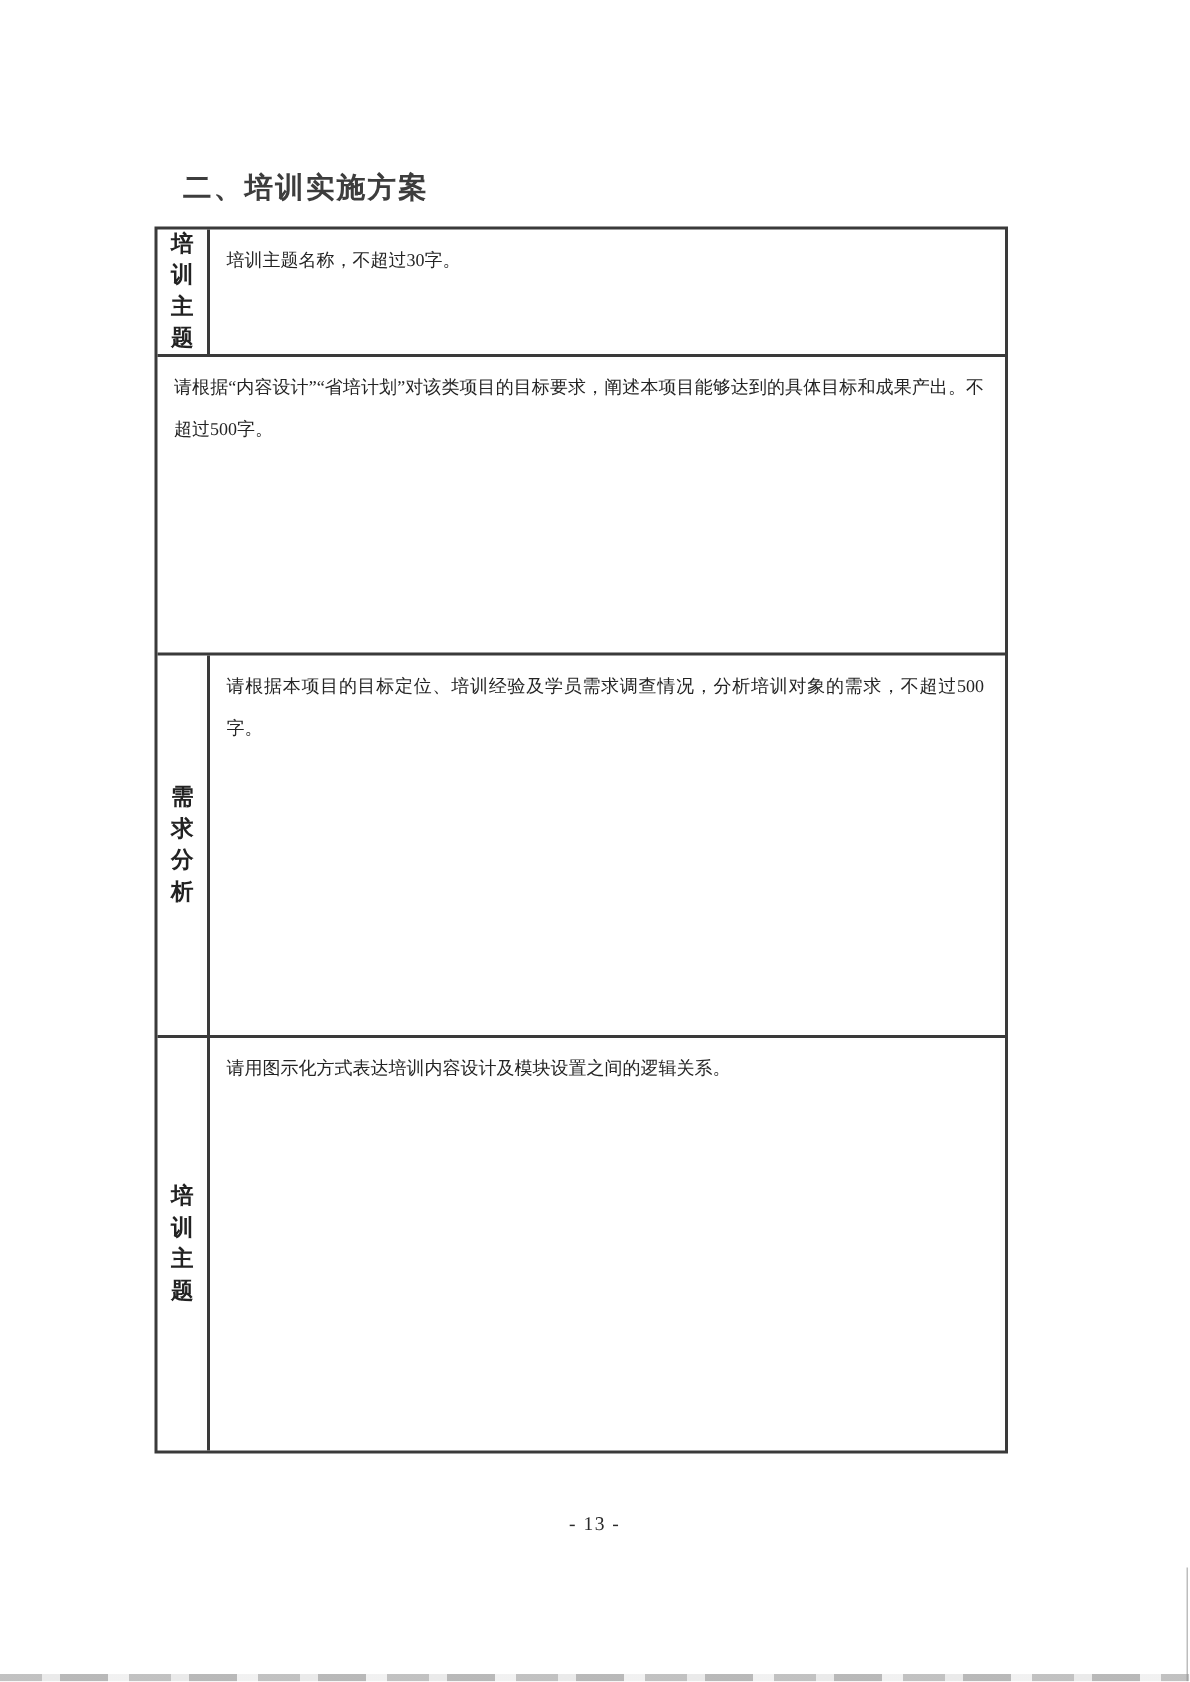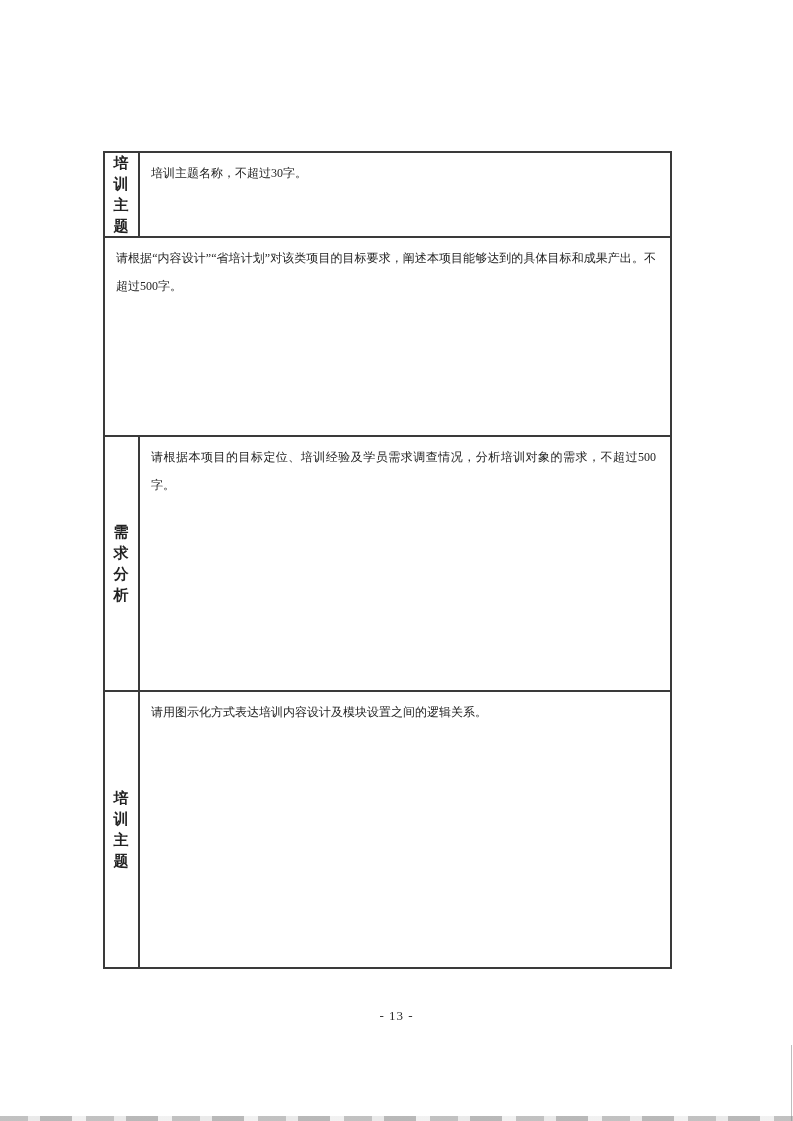--- a/index.html
+++ b/index.html
@@ -51,20 +51,21 @@
     display: flex;
     align-items: center;
     justify-content: center;
     flex: none;
   }
   .row-header-text {
     width: 16px;
     font-size: 15px;
     font-weight: bold;
     line-height: 21px;
+    text-align: center;
     word-break: break-all;
     color: #222222;
   }
   .row-content {
     flex: 1;
     box-sizing: border-box;
     padding: 6px 14px 8px 11px;
     font-size: 12px;
     line-height: 28px;
     color: #242424;
@@ -102,20 +103,21 @@
     width: 1px;
     height: 76px;
     background: #bdbdbd;
   }
 </style>
 </head>
 <body>
 
 <div class="page">
 
+  <div class="doc-title">二、培训实施方案</div>
 
   <div class="form-table">
 
     <div class="form-row row-1">
       <div class="row-header">
         <div class="row-header-text">培训主题</div>
       </div>
       <div class="row-content">培训主题名称，不超过30字。</div>
     </div>
 

